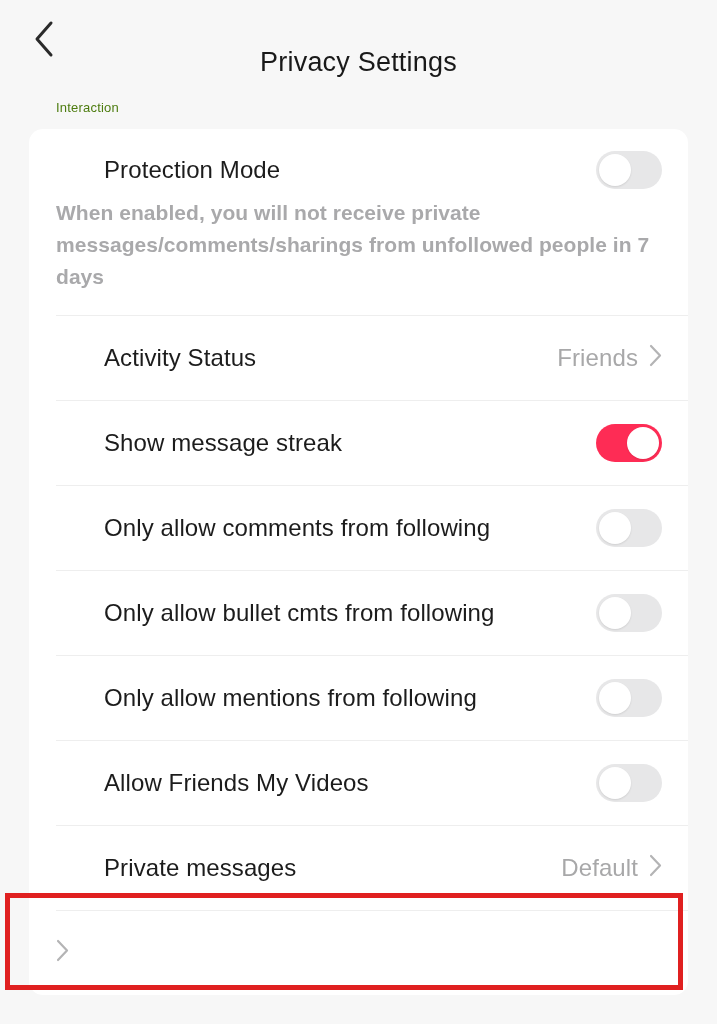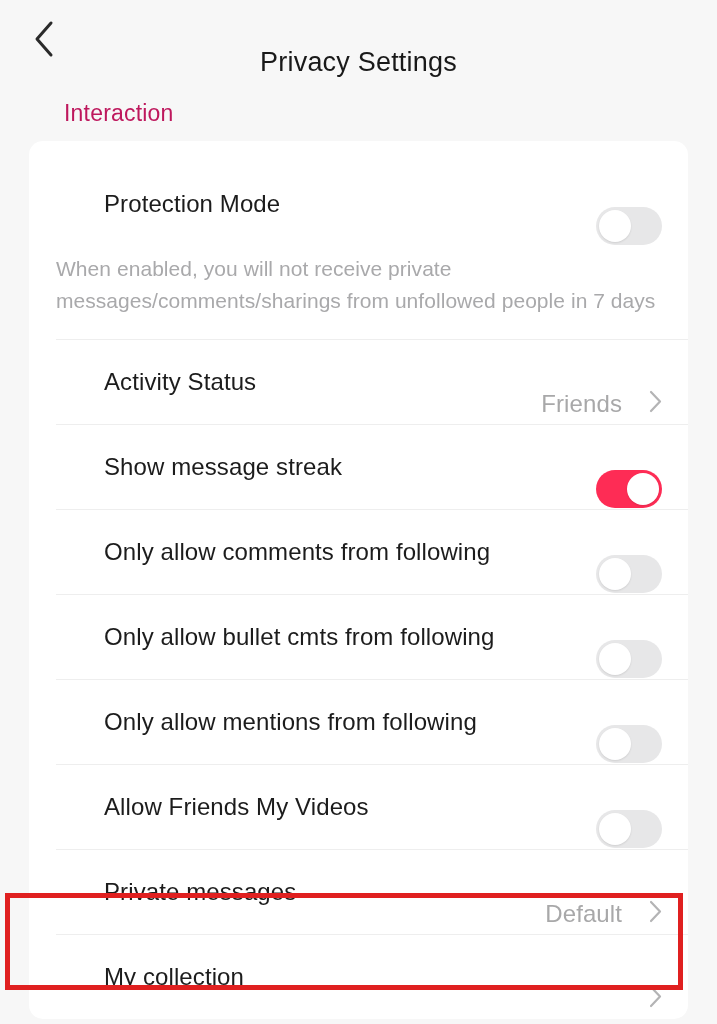--- a/index.html
+++ b/index.html
@@ -41,24 +41,23 @@
   .page-title {
     font-size: 27px;
     color: #191919;
     letter-spacing: 0.2px;
     font-weight: 400;
   }
 
   
   .section-label {
     padding: 22px 0 14px 56px;
-    font-size: 23px;
-    color: #be185d;
+    font-size: 13px;
+    color: #4d7c0f;
     letter-spacing: 0.2px;
-    margin-left: 8px;
   }
 
   
   .card-wrap {
     padding: 0 29px;
   }
   .card {
     background: #ffffff;
     border-radius: 14px;
     overflow: hidden;
@@ -93,26 +92,26 @@
     line-height: 1.3;
     margin-left: 48px;
   }
   .row-desc {
     font-size: 21px;
     color: #a9a9ab;
     line-height: 1.52;
     margin-top: 8px;
     padding-right: 4px;
     letter-spacing: 0.05px;
+    font-weight: bold;
   }
   .row-right {
     display: flex;
     align-items: center;
-    gap: 27px;
-    margin-top: 44px;
+    gap: 11px;
   }
   .row-value {
     font-size: 24px;
     color: #a8a8a9;
     letter-spacing: 0.1px;
   }
   .chevron-right { display: block; }
 
   .divider {
     height: 1px;
@@ -259,21 +258,20 @@
         <span class="chevron-right">
           <svg width="13" height="23" viewBox="0 0 13 23" fill="none">
             <path d="M2 2 L11 11.5 L2 21" stroke="#b4b4b5" stroke-width="2.2" stroke-linecap="round" stroke-linejoin="round"></path>
           </svg>
         </span>
       </div>
     </div>
     <div class="divider"></div>
 
     <div class="row">
-      <div class="row-label">My collection</div>
       <div class="row-right">
         <span class="chevron-right">
           <svg width="13" height="23" viewBox="0 0 13 23" fill="none">
             <path d="M2 2 L11 11.5 L2 21" stroke="#b4b4b5" stroke-width="2.2" stroke-linecap="round" stroke-linejoin="round"></path>
           </svg>
         </span>
       </div>
     </div>
 
   </div>

